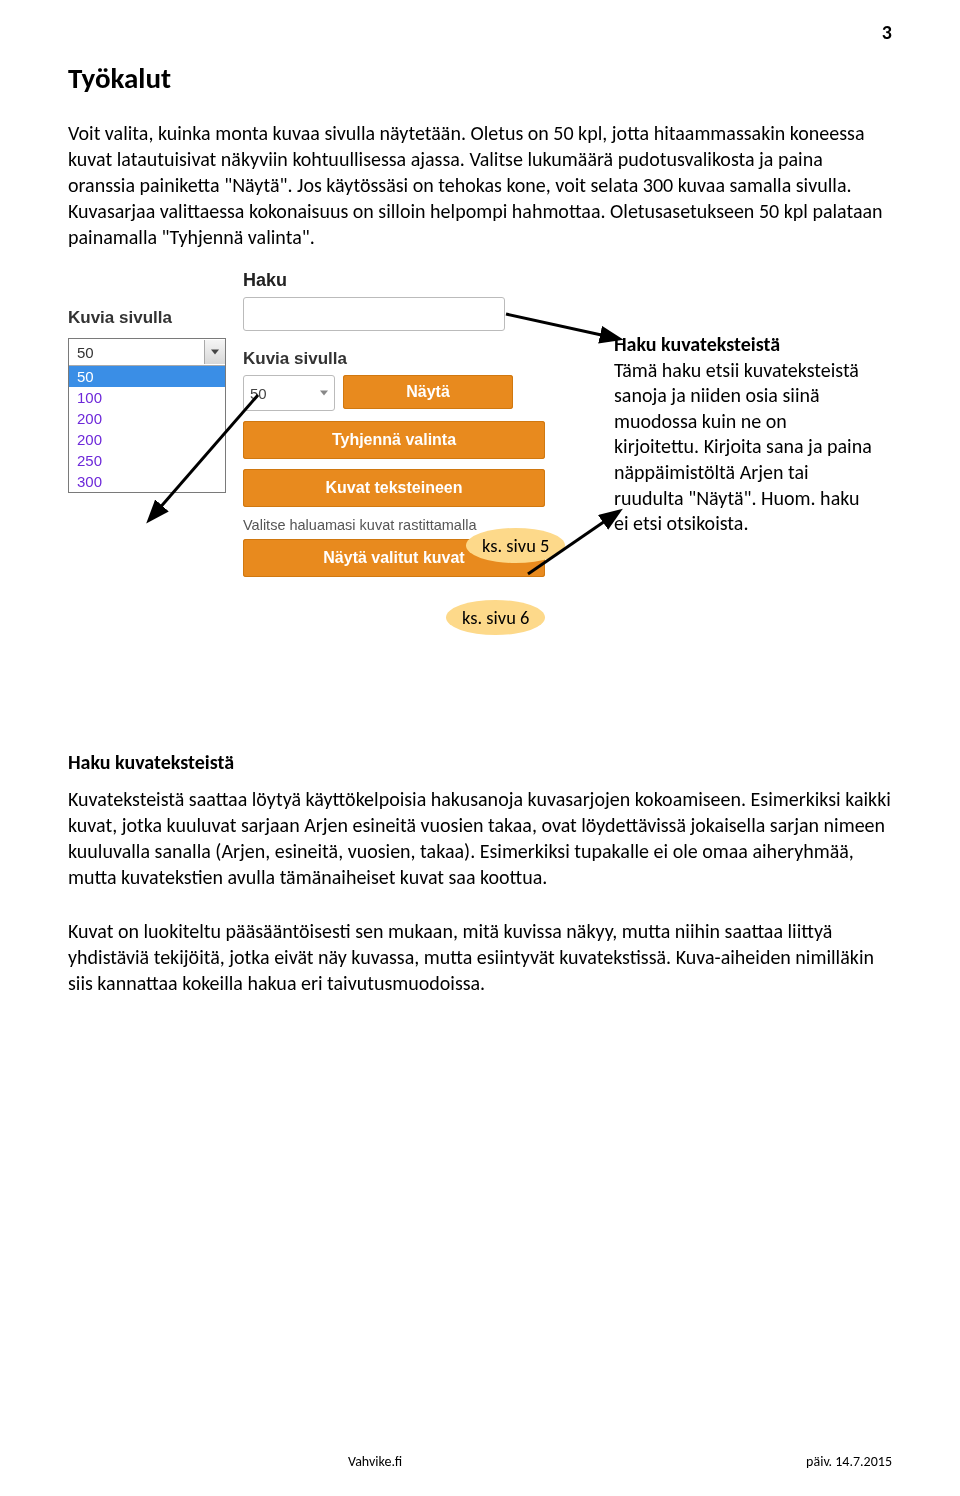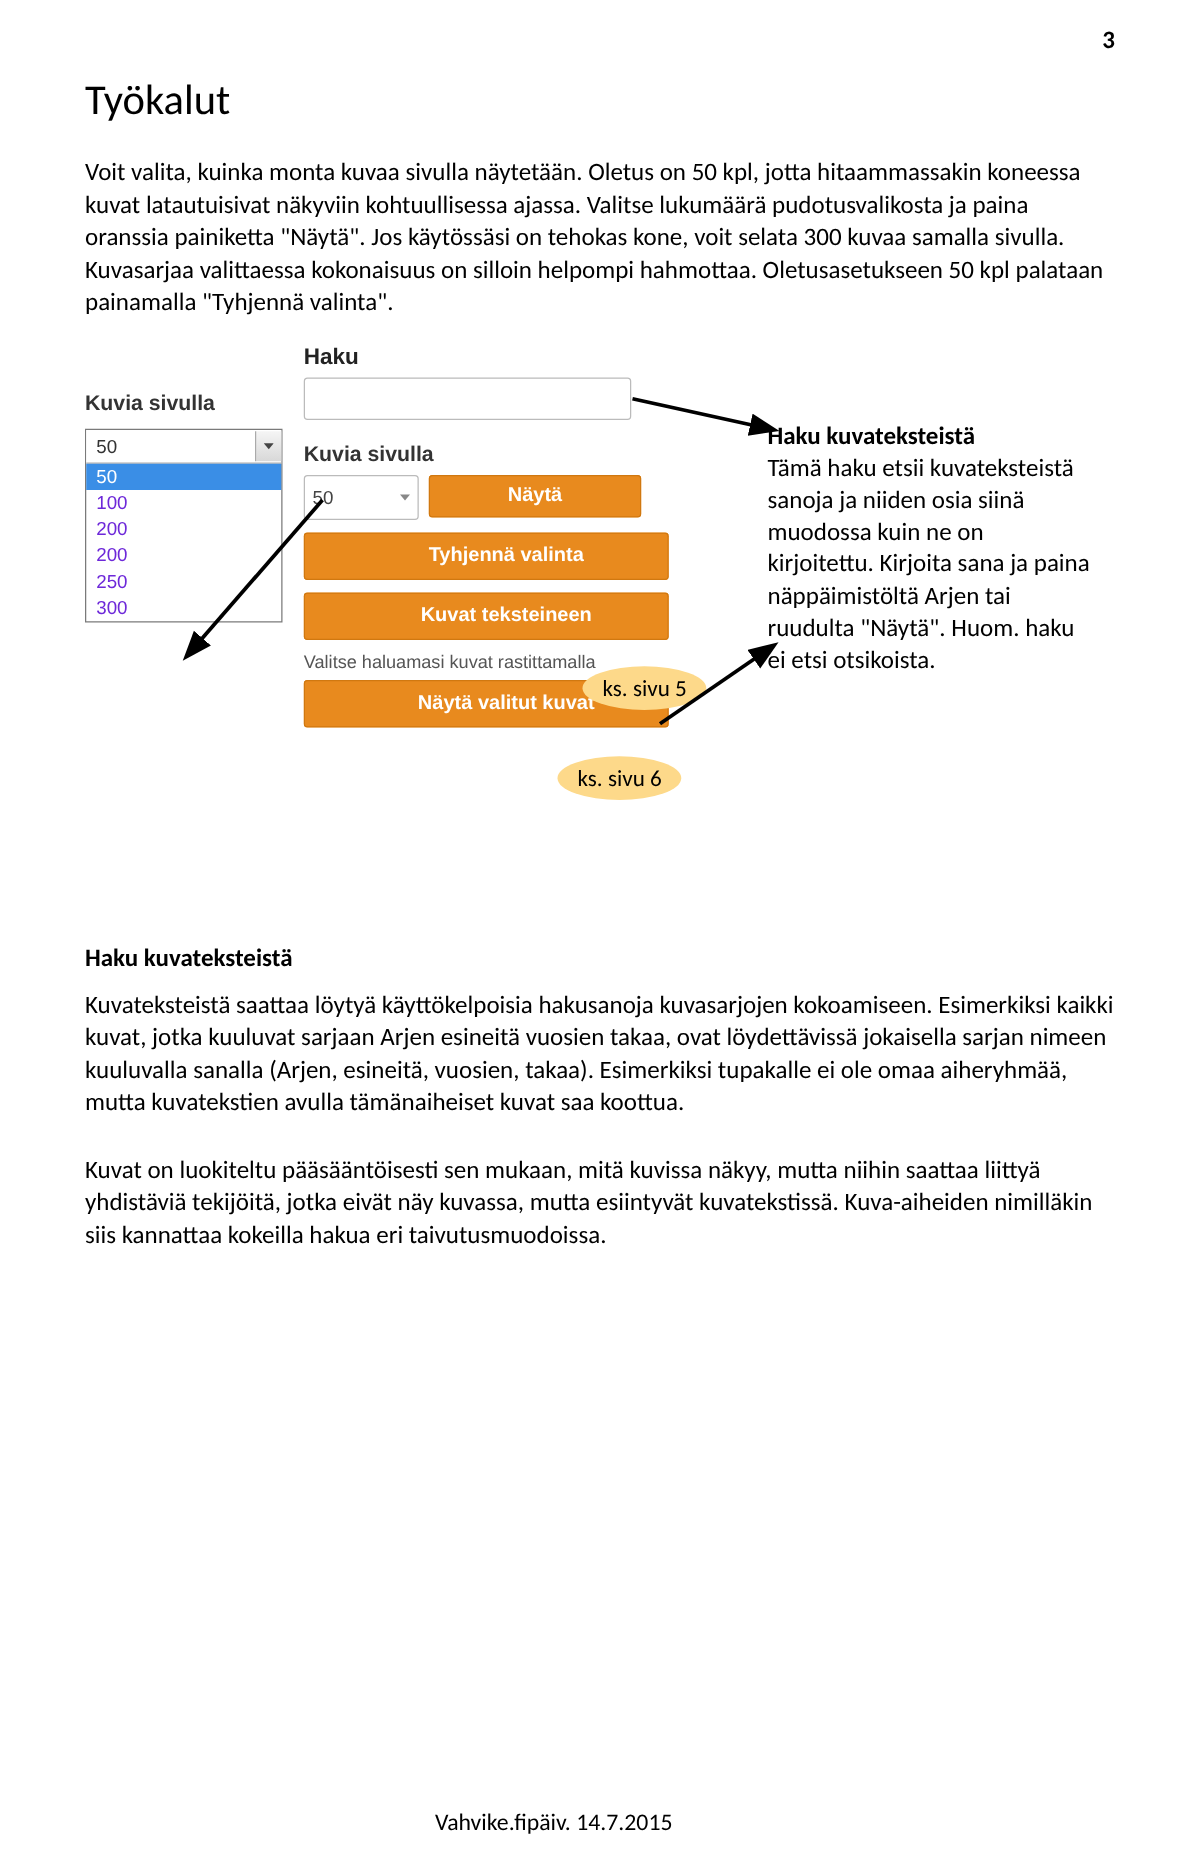--- a/index.html
+++ b/index.html
@@ -16,22 +16,22 @@
     min-height: 1400px;
   }
   .page-num {
     position: absolute;
     top: 20px;
     right: 68px;
     font-size: 20px;
     font-weight: bold;
   }
   h1.title {
-    font-size: 34px;
-    font-weight: normal;
+    font-size: 29px;
+    font-weight: bold;
     margin: 0 0 24px 0;
   }
   p.body {
     font-size: 20px;
     margin: 0 0 20px 0;
     line-height: 1.3;
   }
   p.body.spaced-top {
     margin-top: 28px;
   }
@@ -156,21 +156,21 @@
     font-size: 16px;
     border-radius: 3px;
     text-align: center;
     display: flex;
     align-items: center;
     justify-content: center;
     height: 34px;
     box-shadow: 0 0 0 1px #d07810 inset;
   }
   .orange-btn.w1 { flex: 1; }
-  .orange-btn.full { width: 260px; margin-bottom: 10px; height: 38px; padding-left: 32px; }
+  .orange-btn.full { width: 302px; margin-bottom: 10px; height: 38px; }
   .helper-text {
     font-size: 14.5px;
     color: #555;
     margin: 6px 0 6px 0;
   }
 
   
   .callout {
     position: absolute;
     background: #fdd98a;
@@ -198,22 +198,22 @@
     position: absolute;
     overflow: visible;
   }
 
   .footer {
     position: absolute;
     bottom: 30px;
     left: 68px;
     right: 68px;
     display: flex;
-    justify-content: flex-start;
-    font-size: 19px;
+    justify-content: space-between;
+    font-size: 14px;
   }
   .footer .site { margin-left: 280px; }
 </style>
 </head>
 <body>
 
 <div class="page">
   <div class="page-num">3</div>
 
   <h1 class="title">Työkalut</h1>

